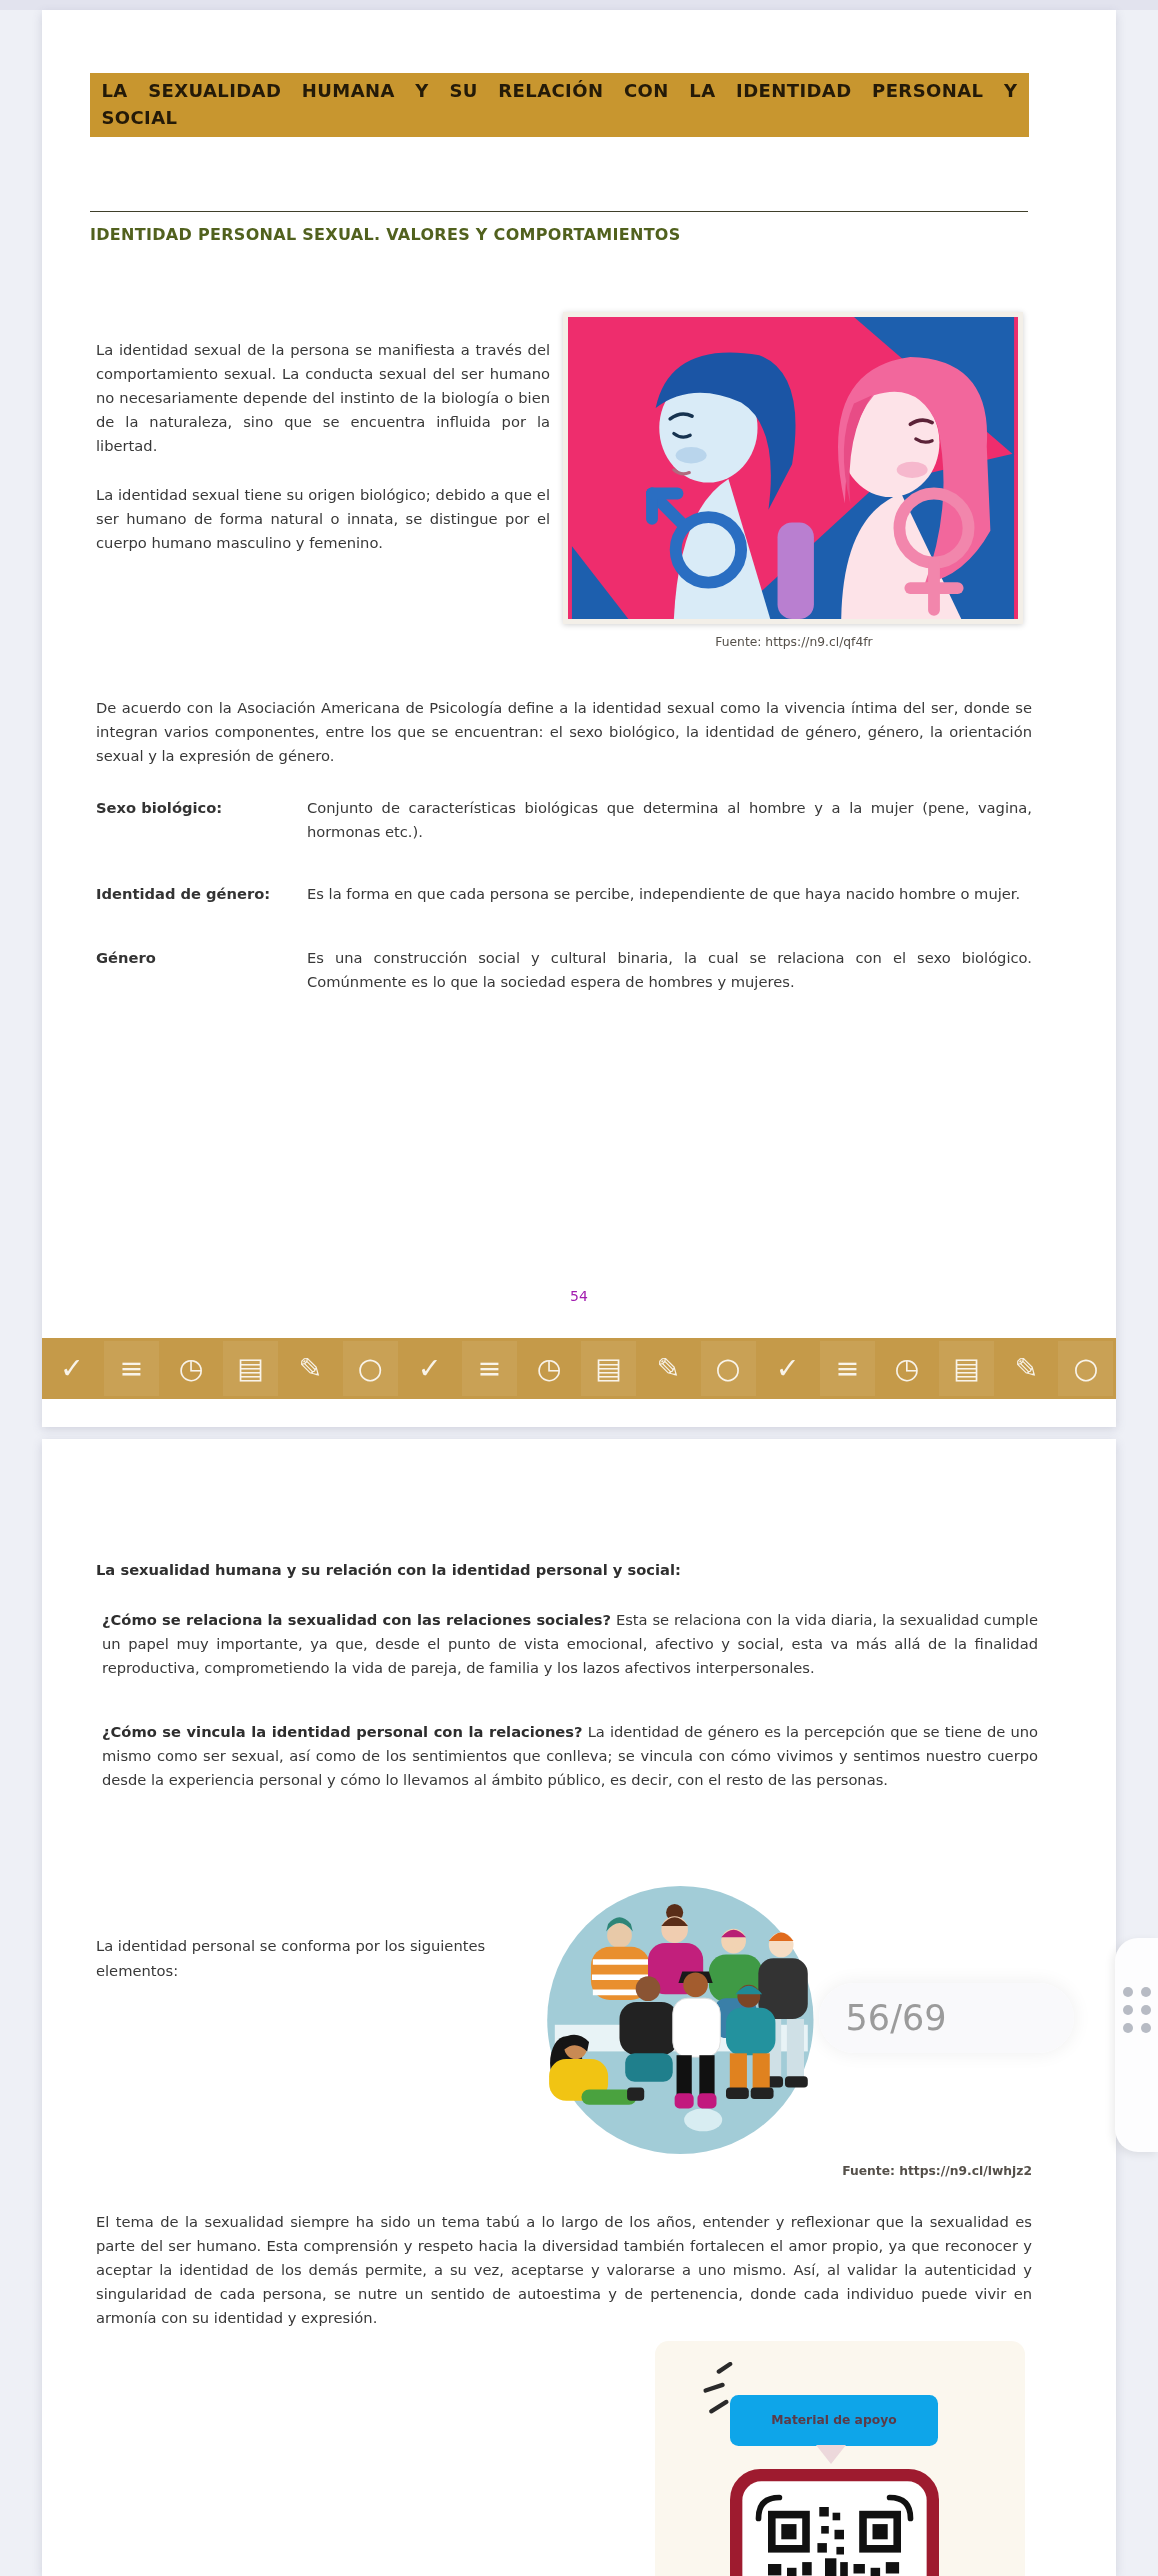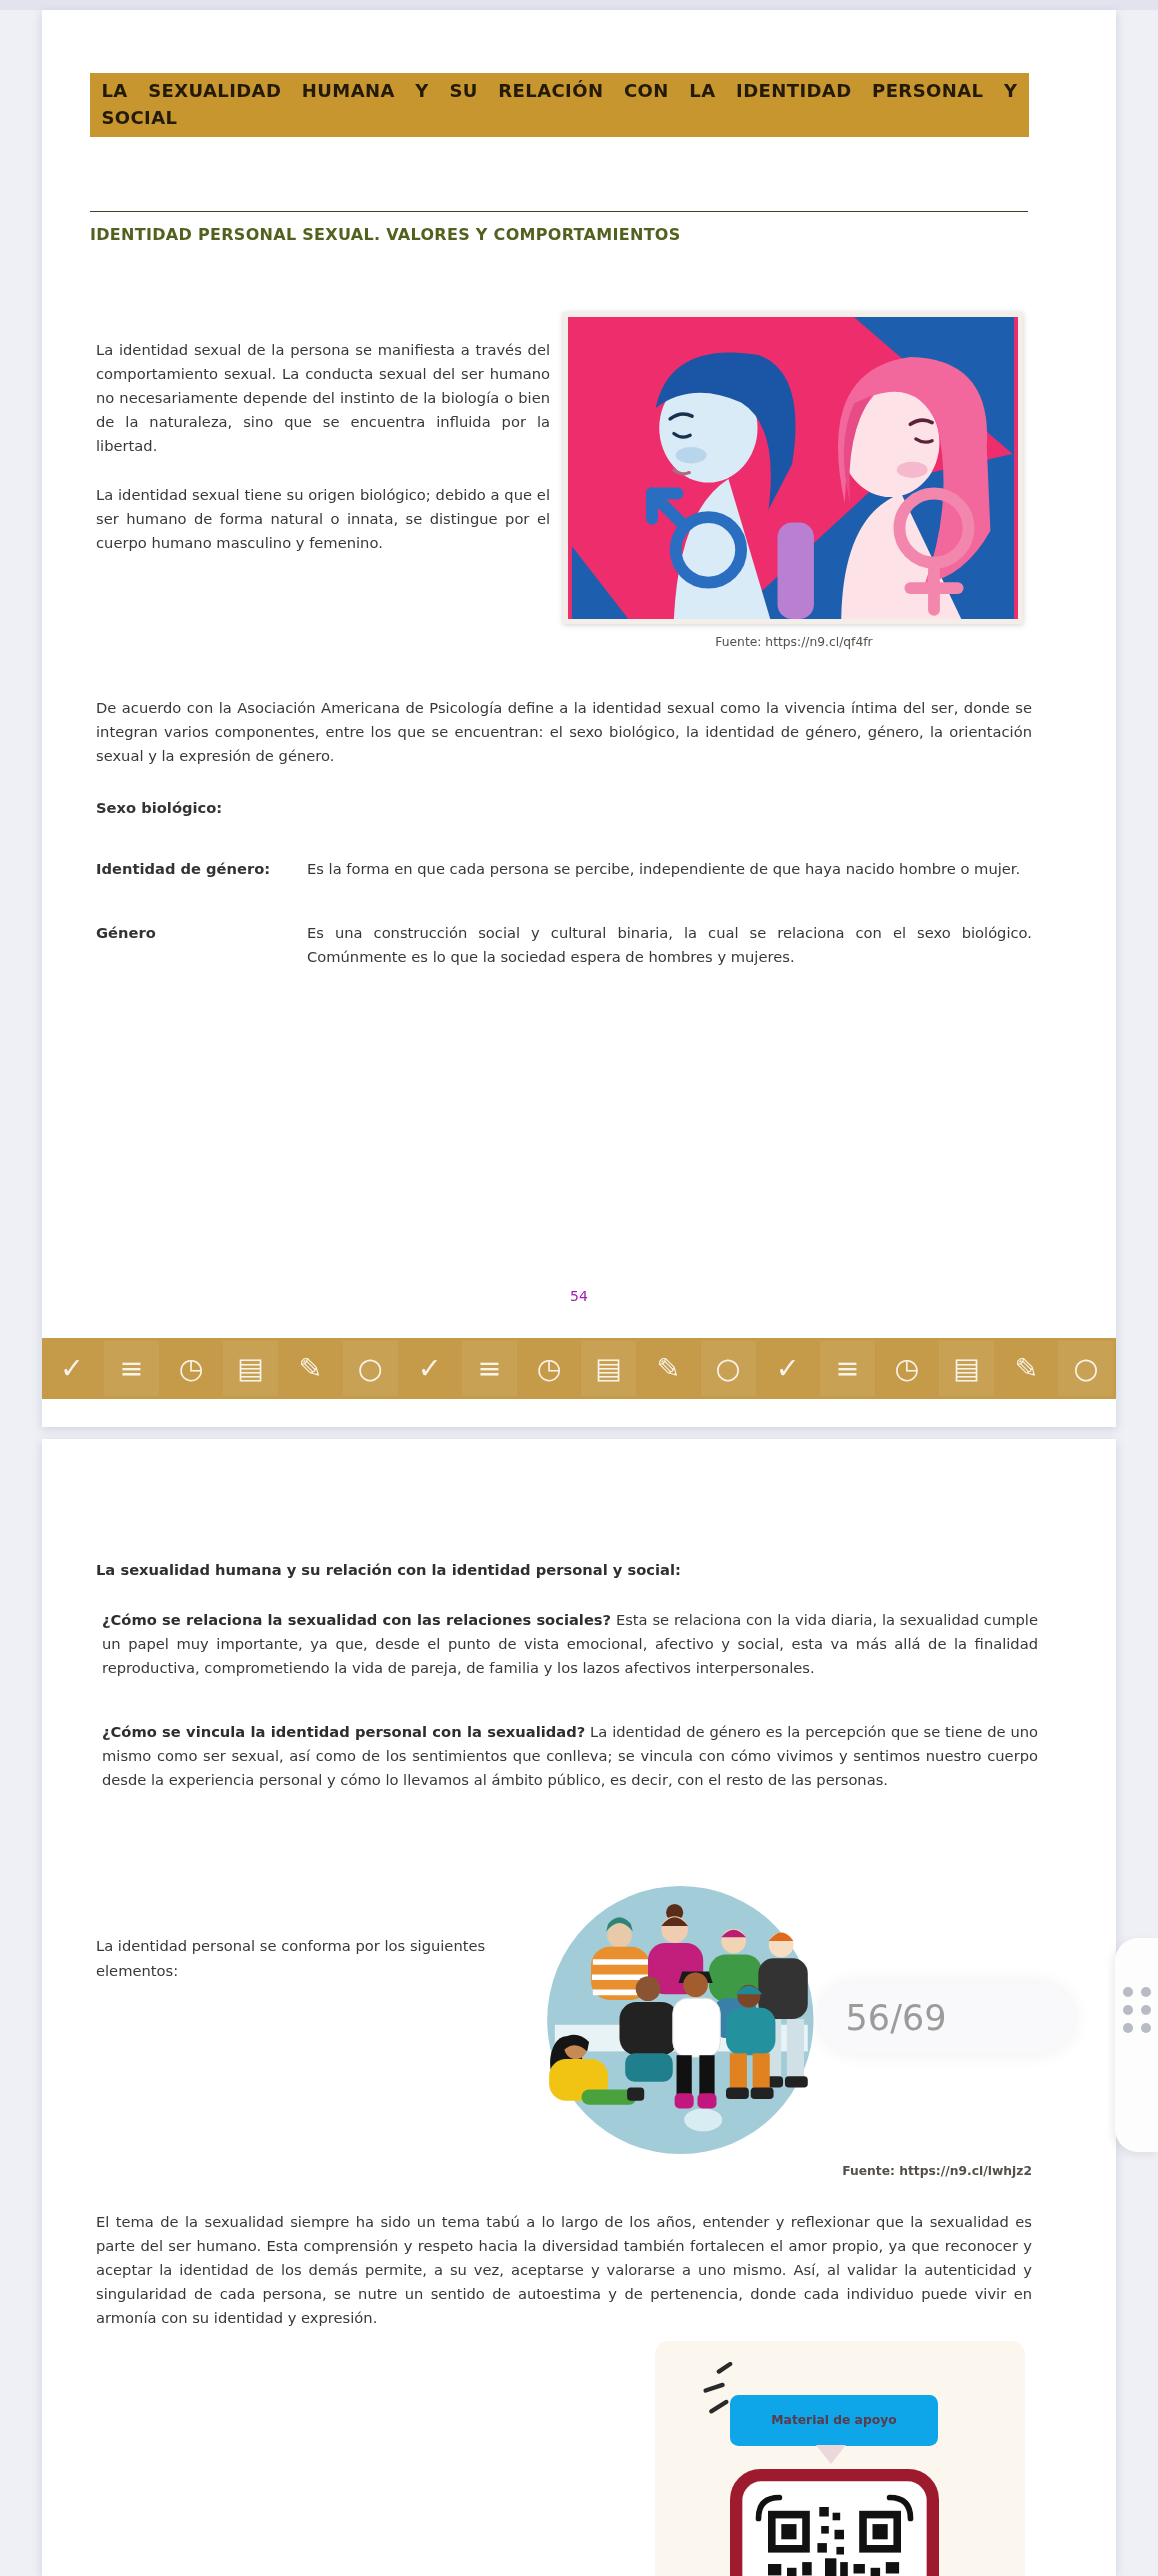--- a/index.html
+++ b/index.html
@@ -168,20 +168,21 @@
       </svg>
     </div>
     <div class="fig-caption">Fuente: https://n9.cl/qf4fr</div>
   </div>
 
   <p class="body-para">De acuerdo con la Asociación Americana de Psicología define a la identidad sexual como la vivencia íntima del ser, donde se integran varios componentes, entre los que se encuentran: el sexo biológico, la identidad de género, género, la orientación sexual y la expresión de género.</p>
 
   <div class="definitions">
     <div class="def-row m1">
       <div class="def-term">Sexo biológico:</div>
+      <div class="def-text">Conjunto de características biológicas que determina al hombre y a la mujer (pene, vagina, hormonas etc.).</div>
     </div>
     <div class="def-row m2">
       <div class="def-term">Identidad de género:</div>
       <div class="def-text">Es la forma en que cada persona se percibe, independiente de que haya nacido hombre o mujer.</div>
     </div>
     <div class="def-row m3">
       <div class="def-term">Género</div>
       <div class="def-text">Es una construcción social y cultural binaria, la cual se relaciona con el sexo biológico.  Comúnmente es lo que la sociedad espera de hombres y mujeres.</div>
     </div>
   </div>
@@ -209,21 +210,21 @@
       <span class="band-icon">○</span>
     </div>
 </div>
 
 <div id="page2" class="page-card">
 
   <p class="p2-heading">La sexualidad humana y su relación con la identidad personal y social:</p>
 
   <p id="q1" class="p2-para"><b>¿Cómo se relaciona la sexualidad con las relaciones sociales?</b><span> Esta se relaciona con la vida diaria, la sexualidad cumple un papel muy importante, ya que, desde el punto de vista emocional, afectivo y social, esta va más allá de la finalidad reproductiva, comprometiendo la vida de pareja, de familia y los lazos afectivos interpersonales.</span></p>
 
-  <p id="q2" class="p2-para"><b>¿Cómo se vincula la identidad personal con la sexualidad?</b><span>  La identidad de género es la percepción que se tiene de uno mismo como ser sexual, así como de los sentimientos que conlleva; se vincula con cómo vivimos y sentimos nuestro cuerpo desde la experiencia personal y cómo lo llevamos al ámbito público, es decir, con el resto de las personas.</span></p>
+  <p id="q2" class="p2-para"><b>¿Cómo se vincula la identidad personal con la relaciones?</b><span>  La identidad de género es la percepción que se tiene de uno mismo como ser sexual, así como de los sentimientos que conlleva; se vincula con cómo vivimos y sentimos nuestro cuerpo desde la experiencia personal y cómo lo llevamos al ámbito público, es decir, con el resto de las personas.</span></p>
 
   <div class="elements-block">
     <p class="elements-intro">La identidad personal se conforma por los siguientes elementos:</p>
   </div>
 
   <div class="figure2">
     <svg width="291" height="273" viewBox="0 0 306 287">
       <ellipse cx="156" cy="143" rx="140" ry="141" fill="#a2ccd7"></ellipse>
       <rect x="24" y="148" width="266" height="28" fill="#e8f3f6"></rect>
       <ellipse cx="180" cy="248" rx="20" ry="12" fill="#d8edf2"></ellipse>

